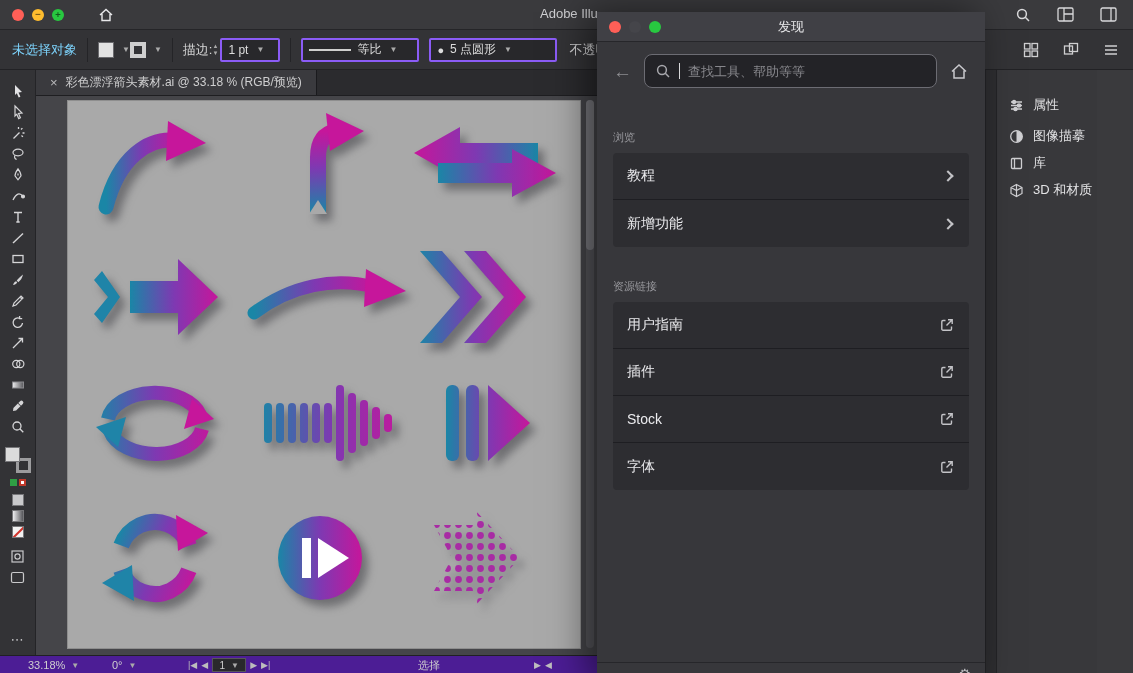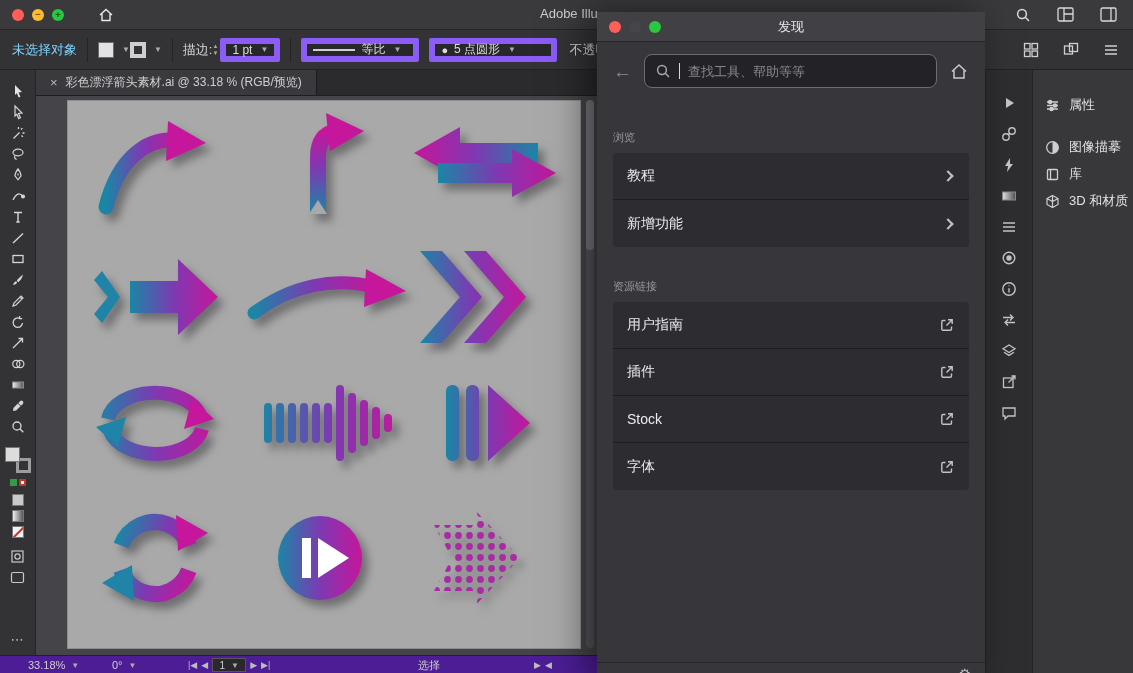--- a/index.html
+++ b/index.html
@@ -18,21 +18,21 @@
   .tb-right{margin-left:auto;display:flex;align-items:center;gap:26px;padding-right:4px}
 
   
   .controlbar{position:absolute;left:0;top:30px;width:1133px;height:40px;background:#333336;
               border-bottom:1px solid #222225;display:flex;align-items:center;padding-left:12px}
   .cb-group{display:flex;align-items:center;gap:6px}
   .vsep{width:1px;height:24px;background:#242427;margin:0 10px}
   .mini-swatch{width:16px;height:16px;background:#e2e2e2;border:1px solid #6a6a6e}
   .mini-stroke{width:16px;height:16px;border:4px solid #cfcfcf;background:transparent}
   .caret{font-size:8px;color:#aaa;margin-left:2px}
-  .field{height:24px;background:#28282b;border:6px solid #8b5cf6;border-radius:2px;display:flex;
+  .field{height:24px;background:#28282b;border:2px solid #8b5cf6;border-radius:2px;display:flex;
          align-items:center;padding:0 6px;gap:6px;color:#ddd;font-size:12px}
   .stepper{display:flex;flex-direction:column;font-size:6px;color:#aaa;line-height:1.1;margin-right:2px}
   .linechip{width:42px;height:2px;background:#cfcfcf}
   .cb-rightfrag{margin-left:auto;display:flex;align-items:center;gap:24px;padding-right:14px}
 
   
   .tabbar{position:absolute;left:36px;top:70px;width:561px;height:26px;background:#2b2b2e;
           border-bottom:1px solid #1e1e21;display:flex}
   .doc-tab{display:flex;align-items:center;gap:8px;background:#3a3a3e;border-right:1px solid #1a1a1d;
            padding:0 14px;font-size:12px;color:#cfcfd0;max-width:330px;white-space:nowrap}
@@ -70,24 +70,24 @@
   .sb-mode{left:418px}.sb-coll{left:534px;gap:12px;font-size:9px;color:#bfbfbf}
   .navg{font-size:9px;color:#bdbdbd}
 
   
   .rstrip{position:absolute;left:985px;top:70px;width:47px;height:603px;background:#2e2e31;
           border-left:1px solid #242427;display:flex;flex-direction:column;align-items:center;
           padding-top:24px;gap:13px}
   .rstrip .tool{height:18px}
 
   
-  .rdock{position:absolute;left:1032px;top:70px;width:101px;height:603px;background:#38383b;
+  .rdock{position:absolute;left:996px;top:70px;width:101px;height:603px;background:#38383b;
          border-left:1px solid #242427;padding:26px 0 0 12px}
   .dock-item{display:flex;align-items:center;gap:9px;color:#e2e2e4;font-size:13px;margin-bottom:9px}
-  .dock-item.gap{margin-top:24px}
+  .dock-item.gap{margin-top:13px}
 
   
   .discover{position:absolute;left:597px;top:12px;width:388px;height:673px;background:#37373b;
             box-shadow:-10px 0 36px rgba(0,0,0,.5);z-index:40;display:flex;flex-direction:column}
   .d-titlebar{position:relative;height:30px;background:#404045;border-bottom:1px solid #26262a;
               display:flex;align-items:center;justify-content:center}
   .d-dots{position:absolute;left:12px;top:9px;display:flex;gap:8px}
   .d-dots .dot{margin:0}
   .d-title{font-size:13px;color:#e8e8ea;font-weight:500}
   .d-toolbar{display:flex;align-items:center;padding:12px 16px 10px 16px;gap:12px}

